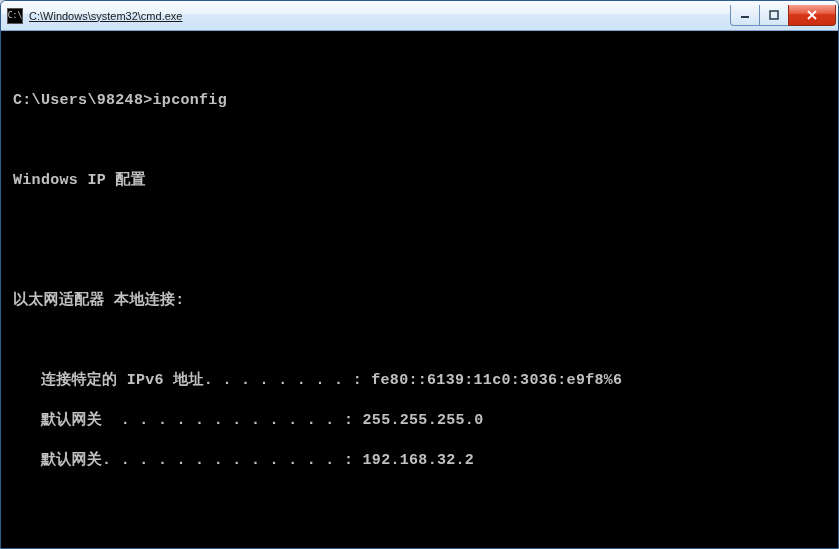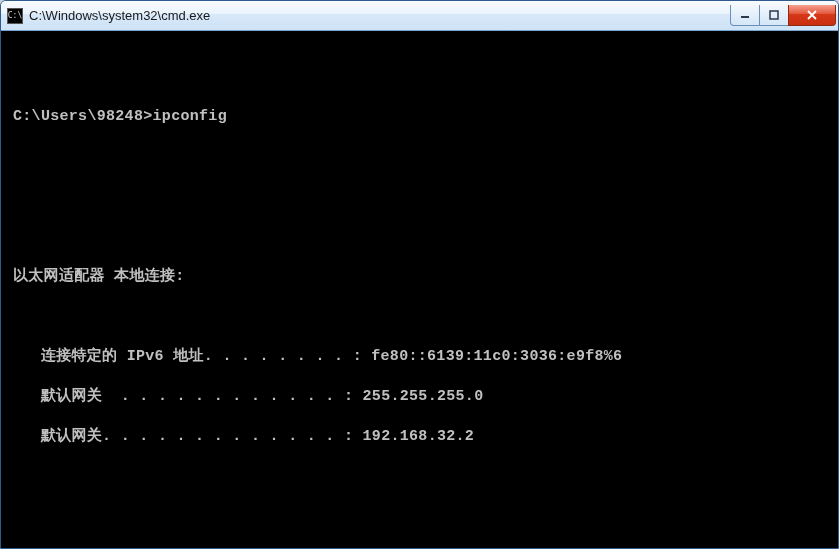--- a/index.html
+++ b/index.html
@@ -26,24 +26,25 @@
     }
     .app-icon {
       width:16px; height:16px;
       background:#000;
       border:1px solid #555;
       margin-right:6px;
       display:flex; align-items:center; justify-content:center;
       font-size:8px; color:#ccc; font-family:monospace;
     }
     .title-text {
-      font-size:13px;
+      font-size:11px;
       color:#1a1a1a;
       font-family:"Segoe UI",sans-serif;
       flex:1;
+      text-decoration:underline;
     }
     .win-controls { display:flex; height:21px; margin-right:2px; }
     .win-btn {
       width:30px; height:21px;
       border:1px solid #6b8fb5;
       border-top:none;
       display:flex; align-items:center; justify-content:center;
       background:linear-gradient(to bottom,#f3f8fd,#d4e6f7);
       margin-left:-1px;
     }
@@ -52,21 +53,21 @@
       width:48px;
       background:linear-gradient(to bottom,#f7a08f 0%,#e2563b 45%,#d63818 46%,#c92f11 100%);
       border-color:#8c2a12;
       border-radius:0 0 4px 0;
     }
     .win-btn svg { display:block; }
     .terminal {
       flex:1;
       background:#000;
       color:#c0c0c0;
-      padding:16px 12px 6px 12px;
+      padding:0 12px 6px 12px;
       font-size:15px;
       line-height:20px;
       white-space:pre;
       overflow:hidden;
       font-weight:bold;
       letter-spacing:0.3px;
     }
     .blank { height:20px; }
   </style>
 </head>
@@ -94,20 +95,21 @@
             <path d="M2 1 L10 9 M10 1 L2 9" stroke="#fff" stroke-width="1.8"></path>
           </svg>
       </div>
     </div>
   </div>
 
   <div class="terminal">
 <div class="blank"></div>
 <div><span>C:\Users\98248&gt;</span><span>ipconfig</span></div>
 <div class="blank"></div>
+<div>Windows IP 配置</div>
 <div class="blank"></div>
 <div class="blank"></div>
 <div>以太网适配器 本地连接:</div>
 <div class="blank"></div>
 <div><span>   连接特定的 IPv6 地址. . . . . . . . :</span><span> fe80::6139:11c0:3036:e9f8%6</span></div>
 <div><span>   默认网关  . . . . . . . . . . . . :</span><span> 255.255.255.0</span></div>
 <div><span>   默认网关. . . . . . . . . . . . . :</span><span> 192.168.32.2</span></div>
 
 
 

